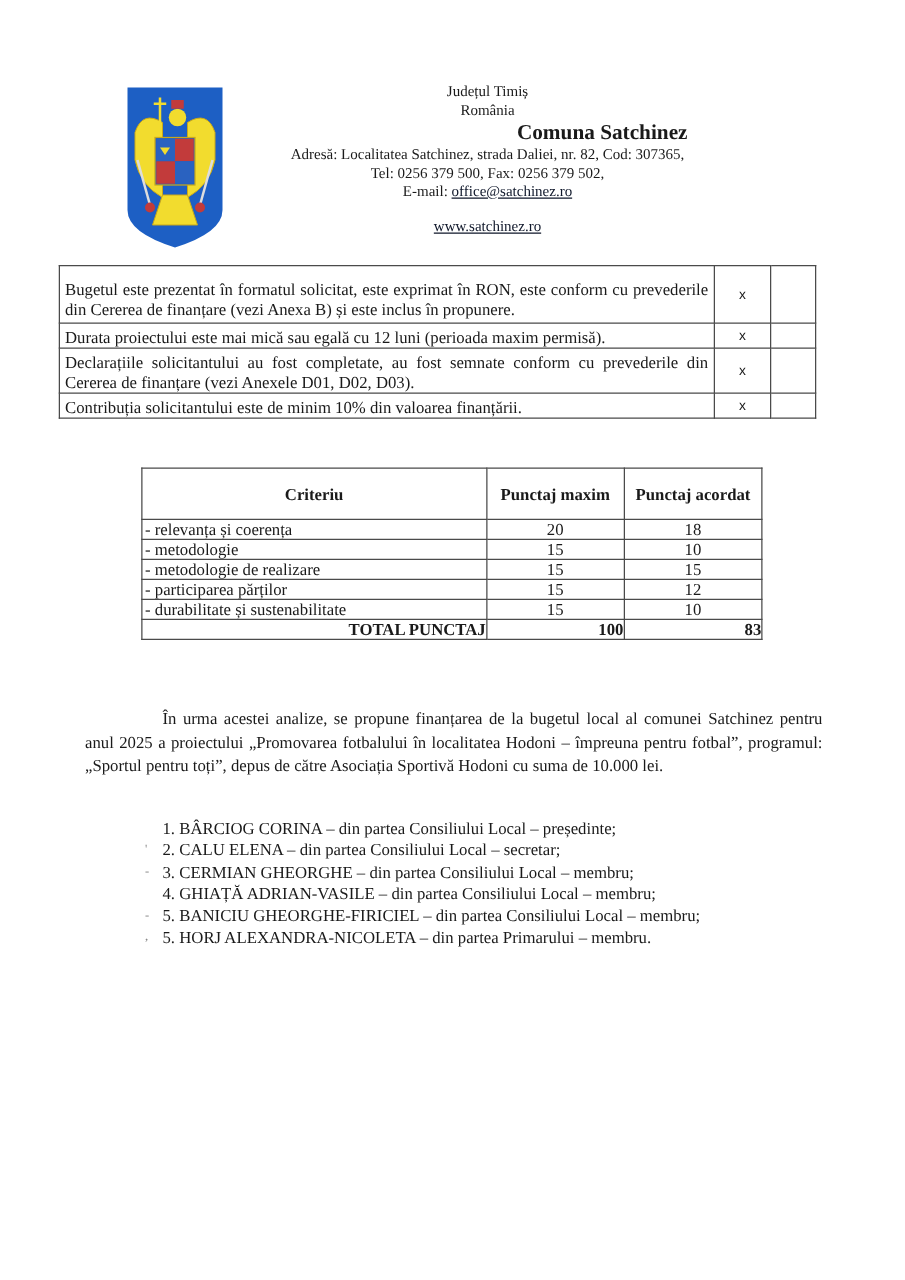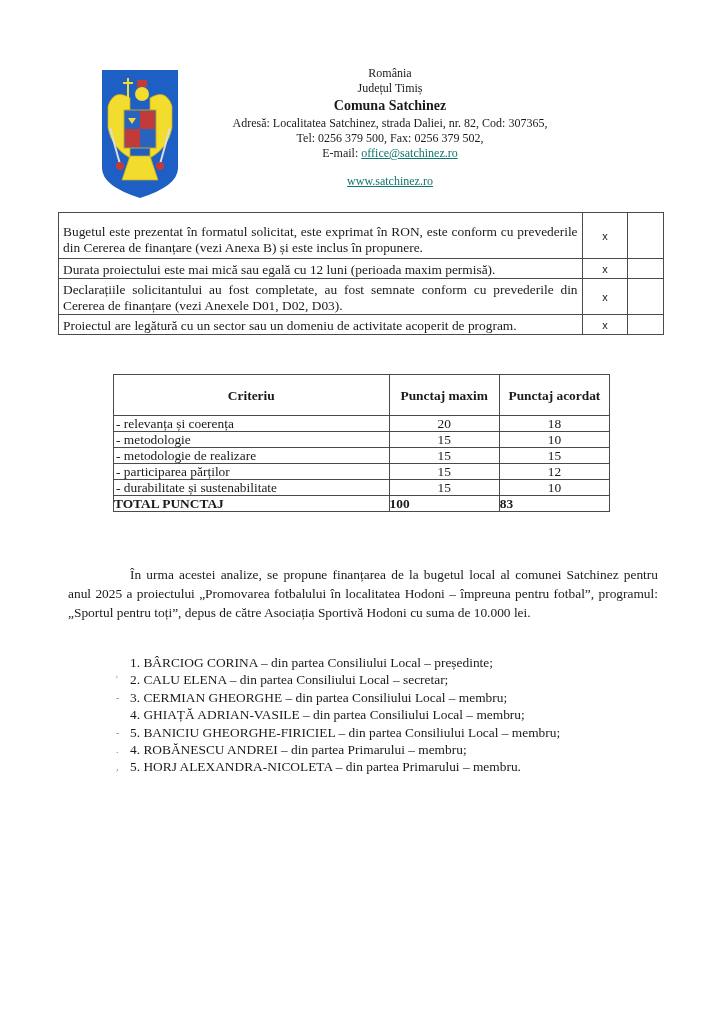--- a/index.html
+++ b/index.html
@@ -2,44 +2,44 @@
 <html><head>
 <meta charset="utf-8">
 <style>
   html, body { margin: 0; padding: 0; background: #ffffff; }
   body {
     width: 724px; height: 1024px; position: relative; overflow: hidden;
     font-family: "Liberation Serif", "DejaVu Serif", serif; color: #1a1a1a;
   }
   .coat { position: absolute; left: 100px; top: 68px; width: 80px; height: 132px; }
   .header { position: absolute; left: 230px; top: 66px; width: 320px; text-align: center; font-size: 12px; line-height: 15px; }
-  .header .title { font-size: 14px; font-weight: bold; line-height: 20px; }
-  .header a { color: #0f766e; text-decoration: underline; }
+  .header .title { font-size: 17px; font-weight: bold; line-height: 20px; text-align: right; }
+  .header a { color: #0f172a; text-decoration: underline; }
   .header .web { margin-top: 13px; text-align: center; }
 
   table { border-collapse: collapse; position: absolute; }
   table td, table th { border: 1px solid #4a4a4a; padding: 0; }
 
-  .t1 { left: 58px; top: 212px; width: 606px; font-size: 13.4px; line-height: 16px; padding-left: 15px; }
+  .t1 { left: 47px; top: 212px; width: 606px; font-size: 13.4px; line-height: 16px; padding-left: 15px; }
   .t1 td.txt { padding: 3px 4px 0 4px; text-align: justify; width: 518px; }
   .t1 td.mark { width: 45px; text-align: center; font-family: "Liberation Sans", "DejaVu Sans", sans-serif; font-size: 11px; }
   .t1 td.blank { width: 35px; }
   .t1 tr.first td { height: 37px; }
   .t1 tr.first td.txt { padding-top: 8px; }
   .t1 tr.single td { height: 15px; }
   .t1 tr.double td { height: 32px; }
 
   .t2 { left: 113px; top: 374px; width: 497px; font-size: 13.4px; line-height: 15px; }
   .t2 th { font-weight: bold; font-size: 13.4px; }
   .t2 th.crit { width: 277px; height: 40px; text-align: center; }
   .t2 th.num { width: 110px; }
   .t2 td { height: 15px; }
   .t2 td.c { padding-left: 2px; }
   .t2 td.n { text-align: center; }
-  .t2 tr.total td { font-weight: bold; text-align: left; }
+  .t2 tr.total td { font-weight: bold; text-align: right; }
 
   .para { position: absolute; left: 68px; top: 552px; width: 590px; font-size: 13.4px; line-height: 19px; text-align: justify; text-indent: 62px; }
 
   .members { position: absolute; left: 130px; top: 654px; font-size: 13.4px; line-height: 17.4px; list-style: none; margin: 0; padding: 0; }
   .members li { white-space: nowrap; position: relative; }
   .tick { position: absolute; left: -14px; color: #888; font-size: 10px; }
 </style>
 </head>
 <body>
 
@@ -64,22 +64,22 @@
 
   <path d="M30 88 L50 88 L58 112 L22 112 Z" fill="#f2dc2e" stroke="#c9a81a" stroke-width="0.8"></path>
 
   <line x1="10" y1="60" x2="20" y2="96" stroke="#ddd" stroke-width="2"></line>
   <line x1="70" y1="60" x2="60" y2="96" stroke="#ddd" stroke-width="2"></line>
   <circle cx="20" cy="98" r="4" fill="#c23b3b"></circle>
   <circle cx="60" cy="98" r="4" fill="#c23b3b"></circle>
 </svg>
 
 <div class="header">
+  <div>Județul Timiș</div>
   <div>România</div>
-  <div>Județul Timiș</div>
   <div class="title">Comuna Satchinez</div>
   <div>Adresă: Localitatea Satchinez, strada Daliei, nr. 82, Cod: 307365,</div>
   <div>Tel: 0256 379 500, Fax: 0256 379 502,</div>
   <div><span>E-mail: </span><a>office@satchinez.ro</a></div>
   <div class="web"><a>www.satchinez.ro</a></div>
 </div>
 
 <table class="t1">
   <tbody>
       <tr class="first">
@@ -91,21 +91,21 @@
     <td class="txt">Durata proiectului este mai mică sau egală cu 12 luni (perioada maxim permisă).</td>
     <td class="mark">x</td>
     <td class="blank"></td>
   </tr>
   <tr class="double">
     <td class="txt">Declarațiile solicitantului au fost completate, au fost semnate conform cu prevederile din Cererea de finanțare (vezi Anexele D01, D02, D03).</td>
     <td class="mark">x</td>
     <td class="blank"></td>
   </tr>
   <tr class="single">
-    <td class="txt">Proiectul are legătură cu un sector sau un domeniu de activitate acoperit de program.</td>
+    <td class="txt">Contribuția solicitantului este de minim 10% din valoarea finanțării.</td>
     <td class="mark">x</td>
     <td class="blank"></td>
   </tr>
 </tbody>
   </table>
 
 <table class="t2">
   <tbody>
       <tr>
     <th class="crit">Criteriu</th>
@@ -146,15 +146,15 @@
   </table>
 
 <p class="para">În urma acestei analize, se propune finanțarea de la bugetul local al comunei Satchinez pentru anul 2025 a proiectului „Promovarea fotbalului în localitatea Hodoni – împreuna pentru fotbal”, programul: „Sportul pentru toți”, depus de către Asociația Sportivă Hodoni cu suma de 10.000 lei.</p>
 
 <ul class="members">
   <li><span class="tick"></span><span>1. BÂRCIOG CORINA – din partea Consiliului Local – președinte;</span></li>
   <li><span class="tick">'</span><span>2. CALU ELENA – din partea Consiliului Local  – secretar;</span></li>
   <li><span class="tick">-</span><span>3. CERMIAN GHEORGHE – din partea Consiliului Local – membru;</span></li>
   <li><span class="tick"></span><span>4. GHIAȚĂ ADRIAN-VASILE – din partea Consiliului Local – membru;</span></li>
   <li><span class="tick">-</span><span>5. BANICIU GHEORGHE-FIRICIEL – din partea Consiliului Local – membru;</span></li>
-  <li><span class="tick">.</span><span>4. ROBĂNESCU ANDREI – din partea Primarului – membru;</span></li>
+  <li><span class="tick">.</span></li>
   <li><span class="tick">,</span><span>5. HORJ ALEXANDRA-NICOLETA – din partea Primarului – membru.</span></li>
 </ul>
 
 </body></html>

